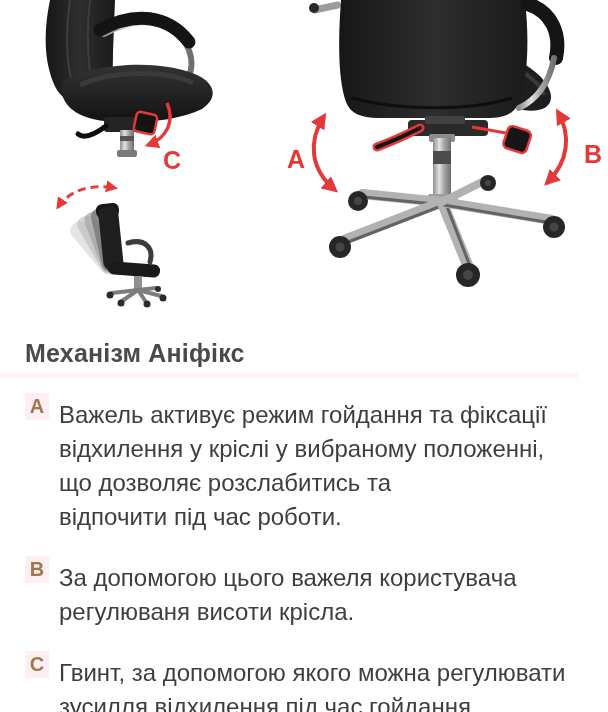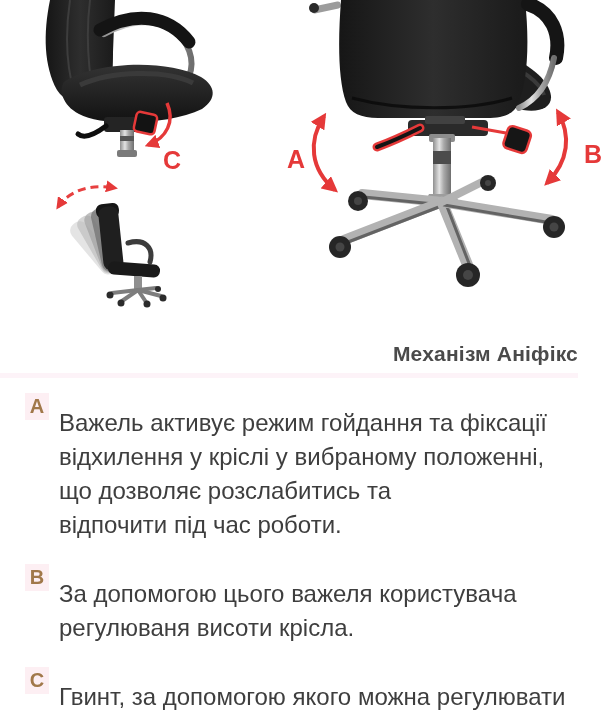--- a/index.html
+++ b/index.html
@@ -21,26 +21,25 @@
     font-size: 25px;
     line-height: 25px;
   }
   .marker-a { left: 287px; top: 147px; }
   .marker-b { left: 584px; top: 142px; }
   .marker-c { left: 163px; top: 148px; }
 
   
   .title {
     margin: 5px 30px 0 25px;
-    font-size: 21px;
+    font-size: 25px;
     line-height: 37px;
     font-weight: 600;
     color: #4a4a4a;
     letter-spacing: 0.2px;
-    text-align: right;
   }
   .divider {
     width: 578px;
     height: 3px;
     background: #996b52;
     border-top: 5px solid #fdf3f8;
     margin-top: 1px;
   }
   .features { padding: 12px 28px 0 25px; }
   .feature { display: flex; align-items: flex-start; margin-bottom: 19px; }
@@ -51,21 +50,21 @@
     height: 27px;
     margin-top: 3px;
     background: #fdeff3;
     color: #a1784a;
     font-weight: 700;
     font-size: 20px;
     line-height: 27px;
     text-align: center;
   }
   .feature-text {
-    margin: 16px 0 0 10px;
+    margin: 8px 0 0 10px;
     font-size: 24px;
     line-height: 34px;
     color: #3e3e3e;
     white-space: pre-line;
   }
 </style>
 </head>
 <body>
 
 <div class="page">

